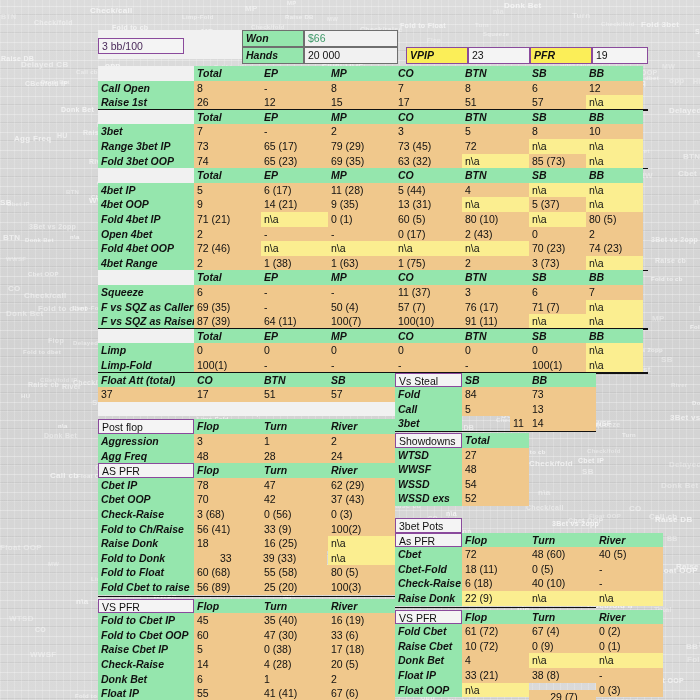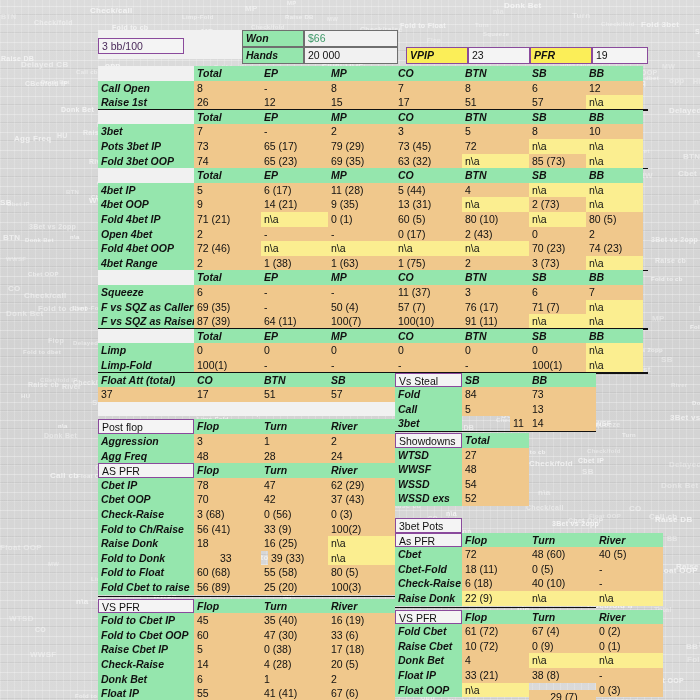--- a/index.html
+++ b/index.html
@@ -530,21 +530,21 @@
       <div class="cell hdr" style="left: 431px; top: 79.8px; width: 57px; height: 14.6px;">SB</div>
       <div class="cell hdr" style="left: 488px; top: 79.8px; width: 57px; height: 14.6px;">BB</div>
       <div class="cell rowlbl" style="left: 0px; top: 94.4px; width: 96px; height: 14.6px;">3bet</div>
       <div class="cell val" style="left: 96px; top: 94.4px; width: 67px; height: 14.6px;">7</div>
       <div class="cell val" style="left: 163px; top: 94.4px; width: 67px; height: 14.6px;">-</div>
       <div class="cell val" style="left: 230px; top: 94.4px; width: 67px; height: 14.6px;">2</div>
       <div class="cell val" style="left: 297px; top: 94.4px; width: 67px; height: 14.6px;">3</div>
       <div class="cell val" style="left: 364px; top: 94.4px; width: 67px; height: 14.6px;">5</div>
       <div class="cell val" style="left: 431px; top: 94.4px; width: 57px; height: 14.6px;">8</div>
       <div class="cell val" style="left: 488px; top: 94.4px; width: 57px; height: 14.6px;">10</div>
-      <div class="cell rowlbl" style="left: 0px; top: 109px; width: 96px; height: 14.6px;">Pots 3bet IP</div>
+      <div class="cell rowlbl" style="left: 0px; top: 109px; width: 96px; height: 14.6px;">Range 3bet IP</div>
       <div class="cell val" style="left: 96px; top: 109px; width: 67px; height: 14.6px;">73</div>
       <div class="cell val" style="left: 163px; top: 109px; width: 67px; height: 14.6px;">65 (17)</div>
       <div class="cell val" style="left: 230px; top: 109px; width: 67px; height: 14.6px;">79 (29)</div>
       <div class="cell val" style="left: 297px; top: 109px; width: 67px; height: 14.6px;">73 (45)</div>
       <div class="cell val" style="left: 364px; top: 109px; width: 67px; height: 14.6px;">72</div>
       <div class="cell val-y" style="left: 431px; top: 109px; width: 57px; height: 14.6px;">n\a</div>
       <div class="cell val-y" style="left: 488px; top: 109px; width: 57px; height: 14.6px;">n\a</div>
       <div class="cell rowlbl" style="left: 0px; top: 123.6px; width: 96px; height: 14.6px;">Fold 3bet OOP</div>
       <div class="cell val" style="left: 96px; top: 123.6px; width: 67px; height: 14.6px;">74</div>
       <div class="cell val" style="left: 163px; top: 123.6px; width: 67px; height: 14.6px;">65 (23)</div>
@@ -569,21 +569,21 @@
       <div class="cell val" style="left: 297px; top: 152.8px; width: 67px; height: 14.6px;">5 (44)</div>
       <div class="cell val" style="left: 364px; top: 152.8px; width: 67px; height: 14.6px;">4</div>
       <div class="cell val-y" style="left: 431px; top: 152.8px; width: 57px; height: 14.6px;">n\a</div>
       <div class="cell val-y" style="left: 488px; top: 152.8px; width: 57px; height: 14.6px;">n\a</div>
       <div class="cell rowlbl" style="left: 0px; top: 167.4px; width: 96px; height: 14.6px;">4bet OOP</div>
       <div class="cell val" style="left: 96px; top: 167.4px; width: 67px; height: 14.6px;">9</div>
       <div class="cell val" style="left: 163px; top: 167.4px; width: 67px; height: 14.6px;">14 (21)</div>
       <div class="cell val" style="left: 230px; top: 167.4px; width: 67px; height: 14.6px;">9 (35)</div>
       <div class="cell val" style="left: 297px; top: 167.4px; width: 67px; height: 14.6px;">13 (31)</div>
       <div class="cell val-y" style="left: 364px; top: 167.4px; width: 67px; height: 14.6px;">n\a</div>
-      <div class="cell val" style="left: 431px; top: 167.4px; width: 57px; height: 14.6px;">2 (73)</div>
+      <div class="cell val" style="left: 431px; top: 167.4px; width: 57px; height: 14.6px;">5 (37)</div>
       <div class="cell val-y" style="left: 488px; top: 167.4px; width: 57px; height: 14.6px;">n\a</div>
       <div class="cell rowlbl" style="left: 0px; top: 182px; width: 96px; height: 14.6px;">Fold 4bet IP</div>
       <div class="cell val" style="left: 96px; top: 182px; width: 67px; height: 14.6px;">71 (21)</div>
       <div class="cell val-y" style="left: 163px; top: 182px; width: 67px; height: 14.6px;">n\a</div>
       <div class="cell val" style="left: 230px; top: 182px; width: 67px; height: 14.6px;">0 (1)</div>
       <div class="cell val" style="left: 297px; top: 182px; width: 67px; height: 14.6px;">60 (5)</div>
       <div class="cell val" style="left: 364px; top: 182px; width: 67px; height: 14.6px;">80 (10)</div>
       <div class="cell val-y" style="left: 431px; top: 182px; width: 57px; height: 14.6px;">n\a</div>
       <div class="cell val" style="left: 488px; top: 182px; width: 57px; height: 14.6px;">80 (5)</div>
       <div class="cell rowlbl" style="left: 0px; top: 196.6px; width: 96px; height: 14.6px;">Open 4bet</div>
@@ -722,21 +722,21 @@
       <div class="cell rowlbl" style="left: 0px; top: 491.6px; width: 96px; height: 14.6px;">Fold to Ch/Raise</div>
       <div class="cell val" style="left: 96px; top: 491.6px; width: 67px; height: 14.6px;">56 (41)</div>
       <div class="cell val" style="left: 163px; top: 491.6px; width: 67px; height: 14.6px;">33 (9)</div>
       <div class="cell val" style="left: 230px; top: 491.6px; width: 67px; height: 14.6px;">100(2)</div>
       <div class="cell rowlbl" style="left: 0px; top: 506.2px; width: 96px; height: 14.6px;">Raise Donk</div>
       <div class="cell val" style="left: 96px; top: 506.2px; width: 67px; height: 14.6px;">18</div>
       <div class="cell val" style="left: 163px; top: 506.2px; width: 67px; height: 14.6px;">16 (25)</div>
       <div class="cell val-y" style="left: 230px; top: 506.2px; width: 67px; height: 14.6px;">n\a</div>
       <div class="cell rowlbl" style="left: 0px; top: 520.8px; width: 96px; height: 14.6px;">Fold to Donk</div>
       <div class="cell val" style="left: 96px; top: 520.8px; width: 67px; height: 14.6px; padding-left: 26px;">33</div>
-      <div class="cell val" style="left: 170px; top: 520.8px; width: 67px; height: 14.6px;">39 (33)</div>
+      <div class="cell val" style="left: 162px; top: 520.8px; width: 67px; height: 14.6px;">39 (33)</div>
       <div class="cell val-y" style="left: 230px; top: 520.8px; width: 67px; height: 14.6px;">n\a</div>
       <div class="cell rowlbl" style="left: 0px; top: 535.4px; width: 96px; height: 14.6px;">Fold to Float</div>
       <div class="cell val" style="left: 96px; top: 535.4px; width: 67px; height: 14.6px;">60 (68)</div>
       <div class="cell val" style="left: 163px; top: 535.4px; width: 67px; height: 14.6px;">55 (58)</div>
       <div class="cell val" style="left: 230px; top: 535.4px; width: 67px; height: 14.6px;">80 (5)</div>
       <div class="cell rowlbl" style="left: 0px; top: 550px; width: 96px; height: 14.6px;">Fold Cbet to raise</div>
       <div class="cell val" style="left: 96px; top: 550px; width: 67px; height: 14.6px;">56 (89)</div>
       <div class="cell val" style="left: 163px; top: 550px; width: 67px; height: 14.6px;">25 (20)</div>
       <div class="cell val" style="left: 230px; top: 550px; width: 67px; height: 14.6px;">100(3)</div>
       <div class="sep" style="left: 0px; top: 565.6px; width: 297px;"></div>

